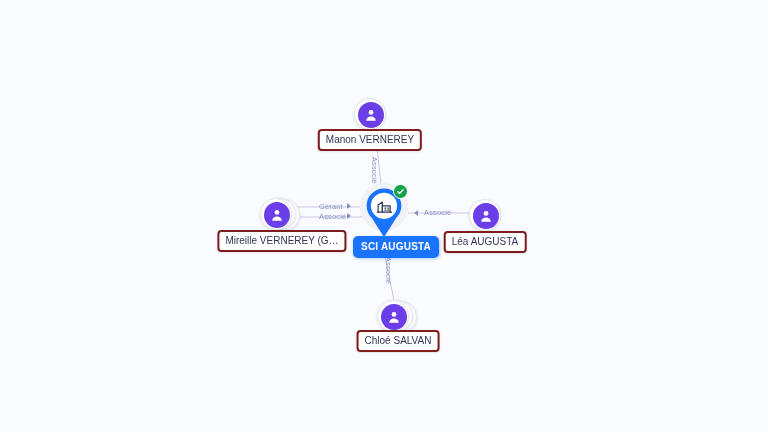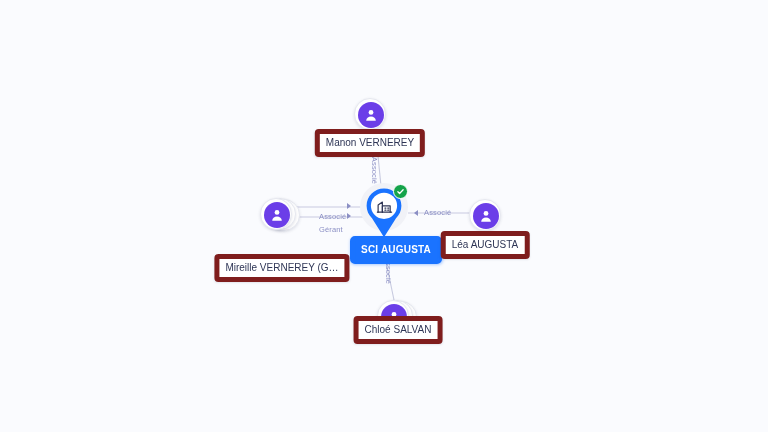--- a/index.html
+++ b/index.html
@@ -119,21 +119,21 @@
   
   .node-label {
     position: absolute;
     left: 50%;
     transform: translateX(-50%);
     white-space: nowrap;
     font-size: 10px;
     line-height: 13px;
     color: #2f3656;
     background: #ffffff;
-    border: 5px solid #7f1d1d;
+    border: 2px solid #7f1d1d;
     border-radius: 4px;
     padding: 2px 6px 3px 6px;
     box-shadow: 0 1px 2px rgba(32, 40, 80, 0.10);
     box-sizing: border-box;
   }
   .node-label.primary {
     background: #1a73ff;
     border-color: #1a73ff;
     color: #ffffff;
     font-weight: bold;
@@ -178,21 +178,21 @@
     <line x1="384" y1="252" x2="394" y2="300" stroke="#c7cadf" stroke-width="1.1"></line>
 
     <line x1="297" y1="207" x2="365" y2="207" stroke="#c7cadf" stroke-width="1.1"></line>
     <line x1="297" y1="217" x2="365" y2="217" stroke="#c7cadf" stroke-width="1.1"></line>
 
     <line x1="408" y1="213" x2="470" y2="213" stroke="#c7cadf" stroke-width="1.1"></line>
   </svg>
 
   <div class="edge-label vertical" style="left:361px; top:166px;">Associé</div>
 
-  <div class="edge-label" style="left:319px; top:202px;margin-top:23px;">Gérant</div>
+  <div class="edge-label" style="left:319px; top:202px;">Gérant</div>
   <div class="edge-arrow right" style="left:347px; top:203px;"></div>
 
   <div class="edge-label" style="left:319px; top:212px;">Associé</div>
   <div class="edge-arrow right" style="left:347px; top:213px;"></div>
 
   <div class="edge-label" style="left:424px; top:208px;">Associé</div>
   <div class="edge-arrow left" style="left:414px; top:210px;"></div>
 
   <div class="edge-label vertical" style="left:375px; top:266px;">Associé</div>
 
@@ -220,21 +220,21 @@
         <div class="avatar-card s0">
           <div class="avatar-inner">
             <svg width="16" height="16" viewBox="0 0 24 24" fill="#ffffff">
               <circle cx="12" cy="8.2" r="3.6"></circle>
               <path d="M4.8 20.5c0-4 3.2-6.4 7.2-6.4s7.2 2.4 7.2 6.4z"></path>
             </svg>
           </div>
         </div>
       </div>
     </div>
-    <div class="node-label" style="top:16px; left:48%;margin-top:24px;">Mireille VERNEREY (G…</div>
+    <div class="node-label" style="top:16px; left:48%;">Mireille VERNEREY (G…</div>
   </div>
 
   <div class="node" style="left:384px; top:214px;">
     <div class="node-visual" style="top:46%;">
       <div class="pin-wrap">
         <div class="pin-halo"></div>
         <svg class="pin-shape" viewBox="0 0 38 52">
           <path d="M19 1.6c-9.6 0-17.4 7.7-17.4 17.2 0 4.9 2.1 9.3 5.4 12.4L19 50.3l12-19.1c3.3-3.1 5.4-7.5 5.4-12.4C36.4 9.3 28.6 1.6 19 1.6z" fill="#1a73ff"></path>
           <circle cx="19" cy="18.8" r="13.1" fill="#ffffff"></circle>
         </svg>
@@ -281,16 +281,16 @@
         <div class="avatar-card s0">
           <div class="avatar-inner">
             <svg width="16" height="16" viewBox="0 0 24 24" fill="#ffffff">
               <circle cx="12" cy="8.2" r="3.6"></circle>
               <path d="M4.8 20.5c0-4 3.2-6.4 7.2-6.4s7.2 2.4 7.2 6.4z"></path>
             </svg>
           </div>
         </div>
       </div>
     </div>
-    <div class="node-label" style="top:0; left:46%;">Chloé SALVAN</div>
+    <div class="node-label" style="top:14px; left:46%;">Chloé SALVAN</div>
   </div>
 
 </div>
 
 </body></html>

